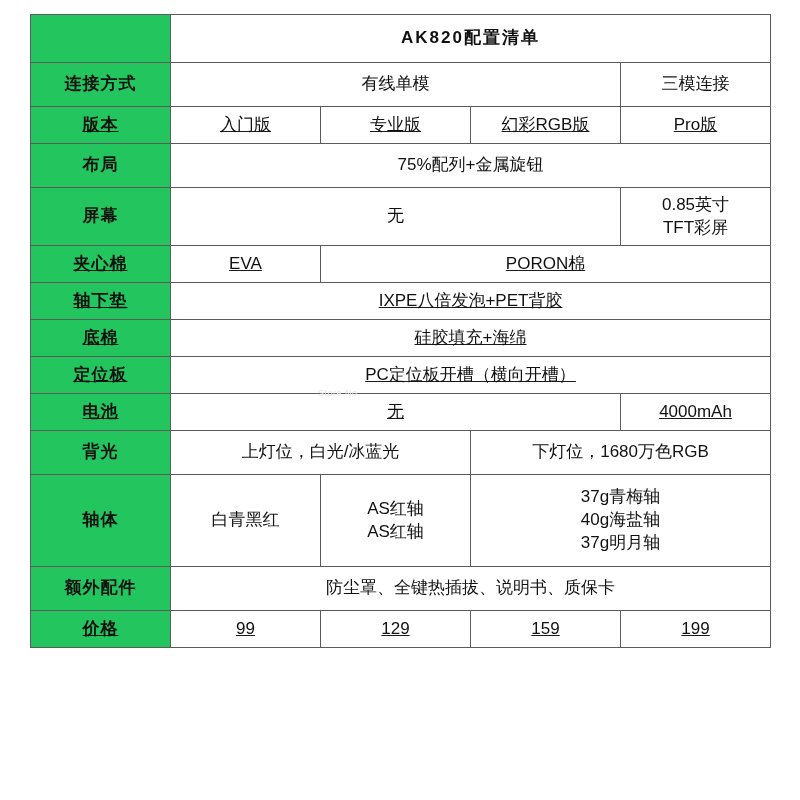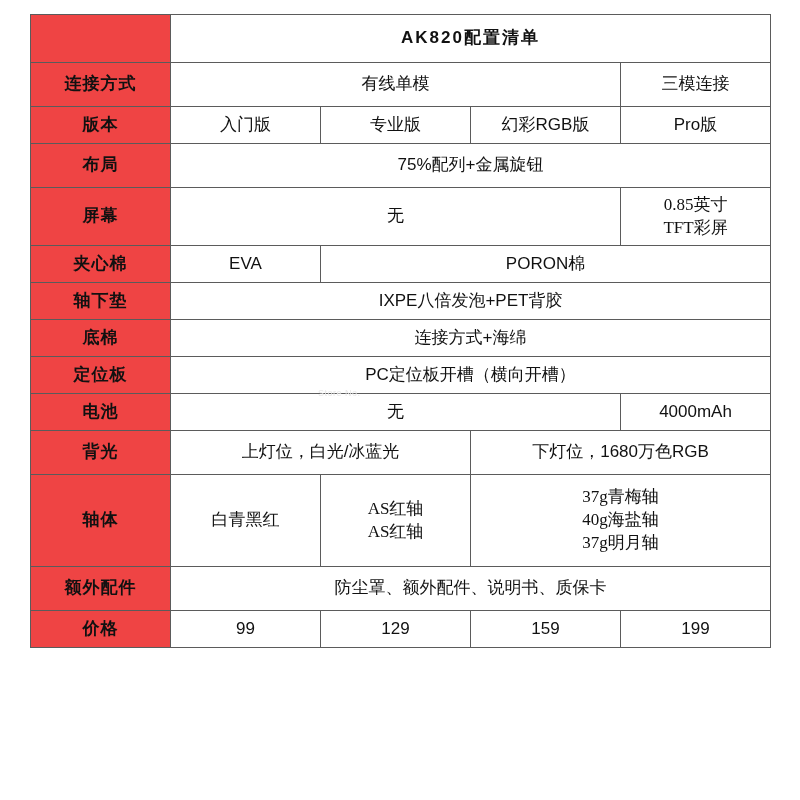--- a/index.html
+++ b/index.html
@@ -32,37 +32,37 @@
     text-align: center;
     vertical-align: middle;
     font-size: 17px;
     line-height: 1.35;
     padding: 4px 2px;
     color: #111;
   }
   td.label {
     font-weight: bold;
     font-size: 19px;
-    background: #ef4444;
+    background: #22c55e;
     letter-spacing: 1px;
     margin-left: 20px;
   }
   td.title {
     font-weight: bold;
     font-size: 27px;
     letter-spacing: 2px;
     padding: 10px 0 11px 0;
     background: #ffffff;
   }
   .row-h-title { height: 48px; }
-  .row-h-std { height: 37px; }
+  .row-h-std { height: 37px; text-decoration: underline; }
   .row-h-mid { height: 44px; }
   .row-h-tall { height: 58px; }
   .row-h-switch { height: 92px; }
-  .multi span { display: block; font-family: Liberation Serif, serif; }
+  .multi span { display: block; }
   .watermark {
     position: absolute;
     left: 318px;
     top: 388px;
     font-size: 9px;
     color: #e7e7e7;
     letter-spacing: 0.5px;
     user-select: none;
     pointer-events: none;
   }
@@ -112,21 +112,21 @@
           <td class="label">夹心棉</td>
           <td>EVA</td>
           <td colspan="3">PORON棉</td>
         </tr>
         <tr class="row-h-std">
           <td class="label">轴下垫</td>
           <td colspan="4">IXPE八倍发泡+PET背胶</td>
         </tr>
         <tr class="row-h-std">
           <td class="label">底棉</td>
-          <td colspan="4">连接方式+海绵</td>
+          <td colspan="4">硅胶填充+海绵</td>
         </tr>
         <tr class="row-h-std">
           <td class="label">定位板</td>
           <td colspan="4">PC定位板开槽（横向开槽）</td>
         </tr>
         <tr class="row-h-std">
           <td class="label">电池</td>
           <td colspan="3">无</td>
           <td>4000mAh</td>
         </tr>
@@ -143,21 +143,21 @@
             <span>AS红轴</span>
           </td>
           <td colspan="2" class="multi">
             <span>37g青梅轴</span>
             <span>40g海盐轴</span>
             <span>37g明月轴</span>
           </td>
         </tr>
         <tr class="row-h-mid">
           <td class="label">额外配件</td>
-          <td colspan="4">防尘罩、额外配件、说明书、质保卡</td>
+          <td colspan="4">防尘罩、全键热插拔、说明书、质保卡</td>
         </tr>
         <tr class="row-h-std">
           <td class="label">价格</td>
           <td>99</td>
           <td>129</td>
           <td>159</td>
           <td>199</td>
         </tr>
       </tbody>
   </table>

